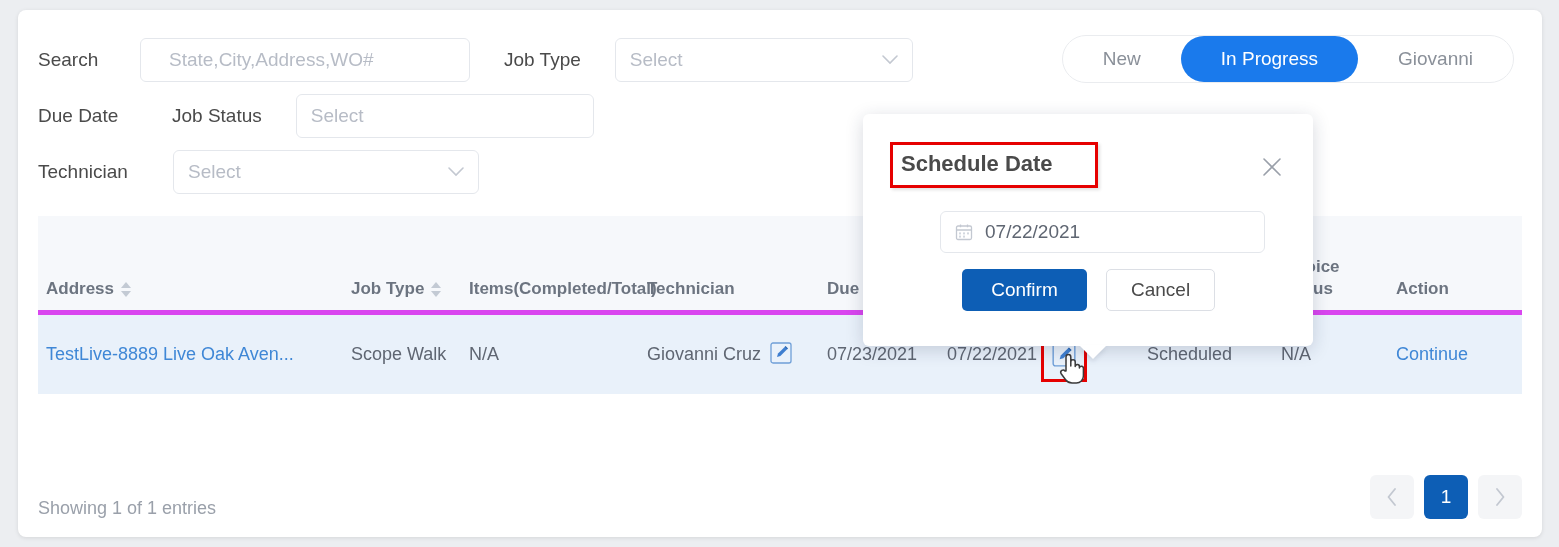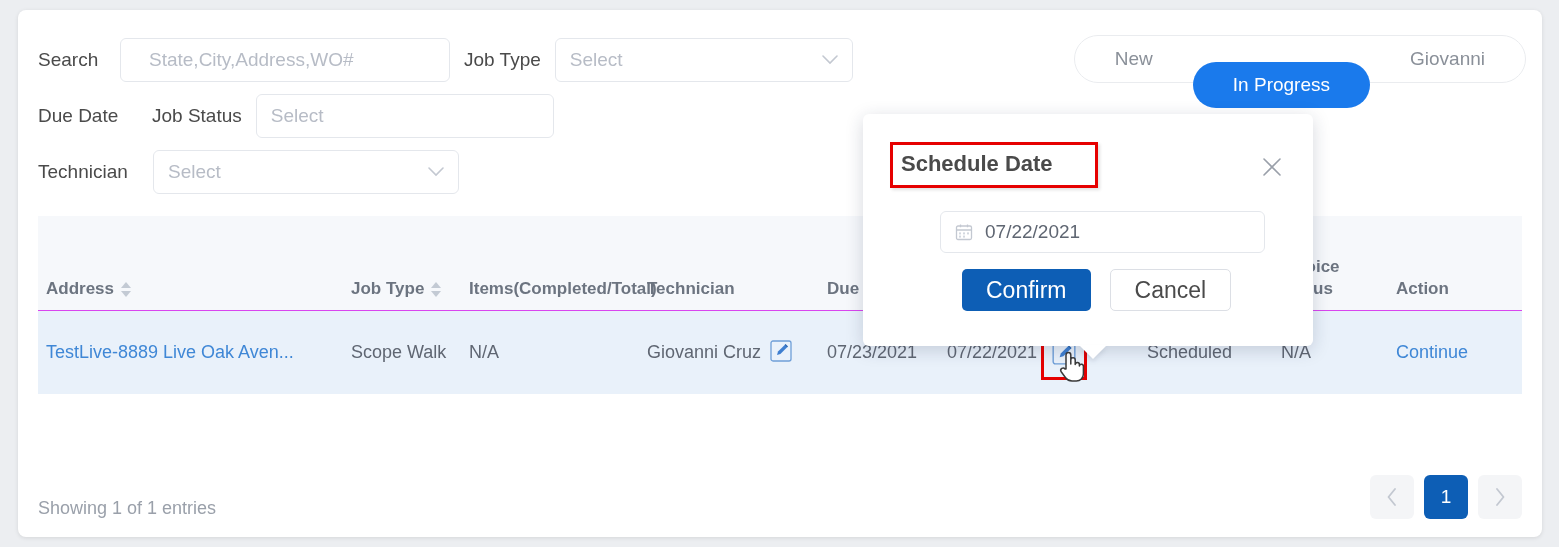--- a/index.html
+++ b/index.html
@@ -16,21 +16,21 @@
     width: 1524px; height: 527px;
     background: #ffffff;
     border-radius: 8px;
     box-shadow: 0 1px 4px rgba(0,0,0,0.10);
     overflow: hidden;
   }
 
   
   .filters { position: relative; padding: 22px 20px 0 20px; }
 
-  .filter-row { display: flex; align-items: center; height: 56px; }
+  .filter-row { display: flex; align-items: center; height: 56px; gap: 20px; }
 
   .filter-label {
     color: #4a4a4a;
     font-size: 19px;
     white-space: nowrap;
   }
   .lbl-search     { width: 82px; }
   .lbl-duedate    { width: 100px; }
   .lbl-technician { width: 115px; }
   .lbl-jobtype    { margin-left: 14px; margin-right: 14px; }
@@ -56,24 +56,24 @@
   .f-technician { width: 306px; justify-content: space-between; }
 
   .cal-icon { width: 18px; height: 18px; margin-right: 12px; flex: none; }
   .dash { color: #b7bcc6; margin: 0 10px; }
 
   .chev { width: 16px; height: 10px; flex: none; }
 
   
   .tabs {
     position: absolute;
-    right: 16px; top: 25px;
+    right: 28px; top: 25px;
     height: 48px;
     display: flex;
-    align-items: flex-start;
+    align-items: flex-end;
     border: 1px solid #eaecef;
     border-radius: 24px;
     background: #fff;
     padding: 0;
   }
   .tab {
     height: 46px;
     line-height: 46px;
     padding: 0 40px;
     font-size: 19px;
@@ -106,21 +106,21 @@
     gap: 6px;
     line-height: 1.3;
   }
   .sort-ic { width: 12px; height: 17px; flex: none; margin-top: 3px; }
 
   .trow {
     display: flex;
     background: #e9f1fa;
     min-height: 84px;
     align-items: center;
-    border-top: 1px solid #d946ef;
+    border-top: 5px solid #d946ef;
   }
   .td {
     font-size: 18px;
     color: #5f6672;
     padding: 10px 8px;
     line-height: 1.45;
   }
   .td a, .lnk {
     color: #3f87d6;
     text-decoration: none;
@@ -235,21 +235,21 @@
     color: #5f6672;
   }
   .pop-btns {
     position: absolute;
     left: 99px; top: 155px;
     display: flex; gap: 19px;
   }
   .btn {
     height: 42px;
     border-radius: 5px;
-    font-size: 23px;
+    font-size: 19px;
     display: flex; align-items: center; justify-content: center;
     padding: 8px 24px;
   }
   .btn-confirm { background: #0d5eb5; color: #fff; min-width: 125px; }
   .btn-cancel  { background: #fff; color: #4a4a4a; border: 1px solid #dcdfe5; min-width: 105px; }
 </style>
 </head>
 <body>
 
 <div class="page-card">

